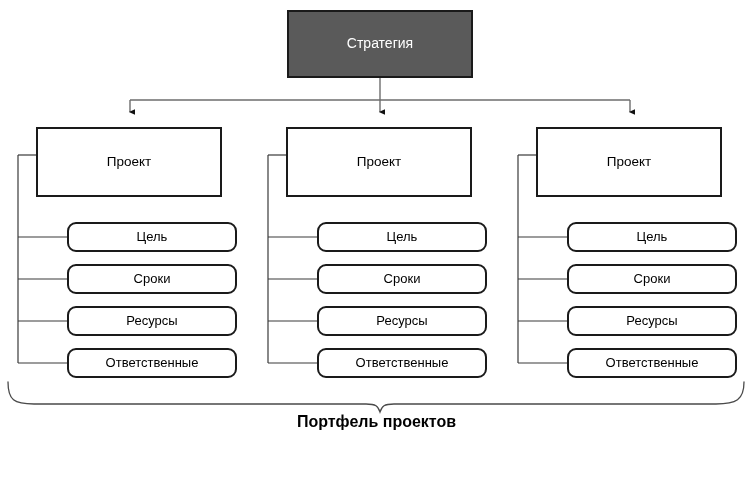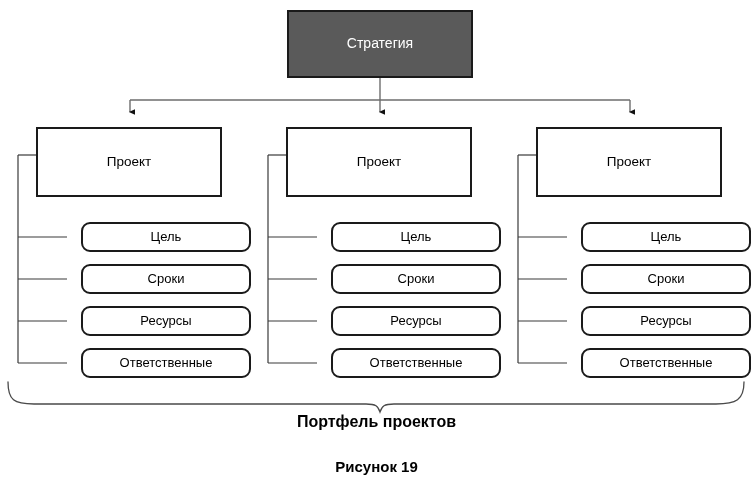--- a/index.html
+++ b/index.html
@@ -47,21 +47,20 @@
     color: #000000;
     font-size: 13.5px;
     margin-top: 7px;
   }
   .attr-box {
     background: #ffffff;
     border: 2px solid #1a1a1a;
     border-radius: 9px;
     color: #000000;
     font-size: 13px;
-    margin-left: 14px;
   }
   .caption {
     position: absolute;
     width: 753px;
     text-align: center;
     font-weight: bold;
     color: #000000;
   }
   #portfolio-label {
     top: 413px;
@@ -163,15 +162,14 @@
     <span>Сроки</span>
   </div>
   <div class="node attr-box" style="left:567px; top:306px; width:170px; height:30px;">
     <span>Ресурсы</span>
   </div>
   <div class="node attr-box" style="left:567px; top:348px; width:170px; height:30px;">
     <span>Ответственные</span>
   </div>
 
   <div id="portfolio-label" class="caption">Портфель проектов</div>
-  <div id="figure-caption" class="caption">Рисунок 19</div>
 
 </div>
 
 </body></html>

